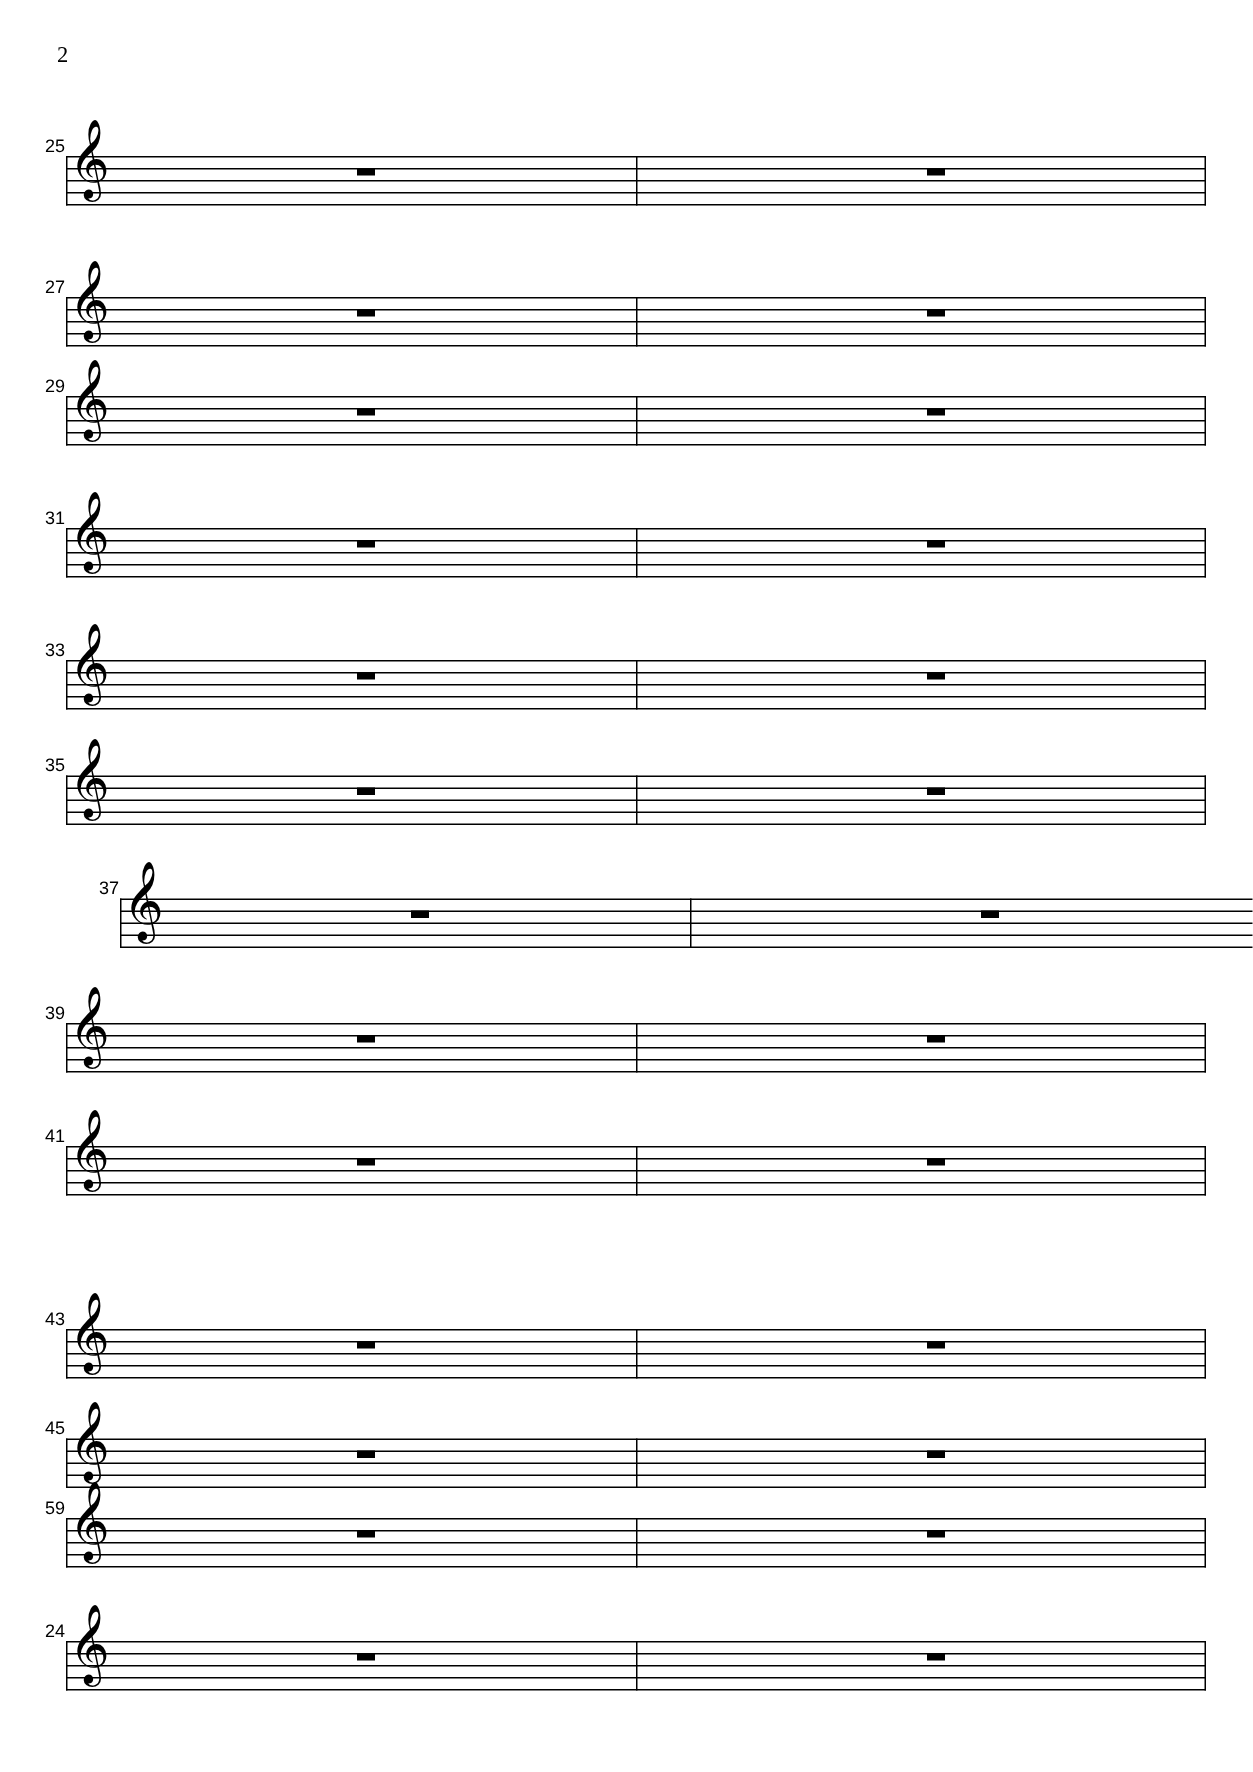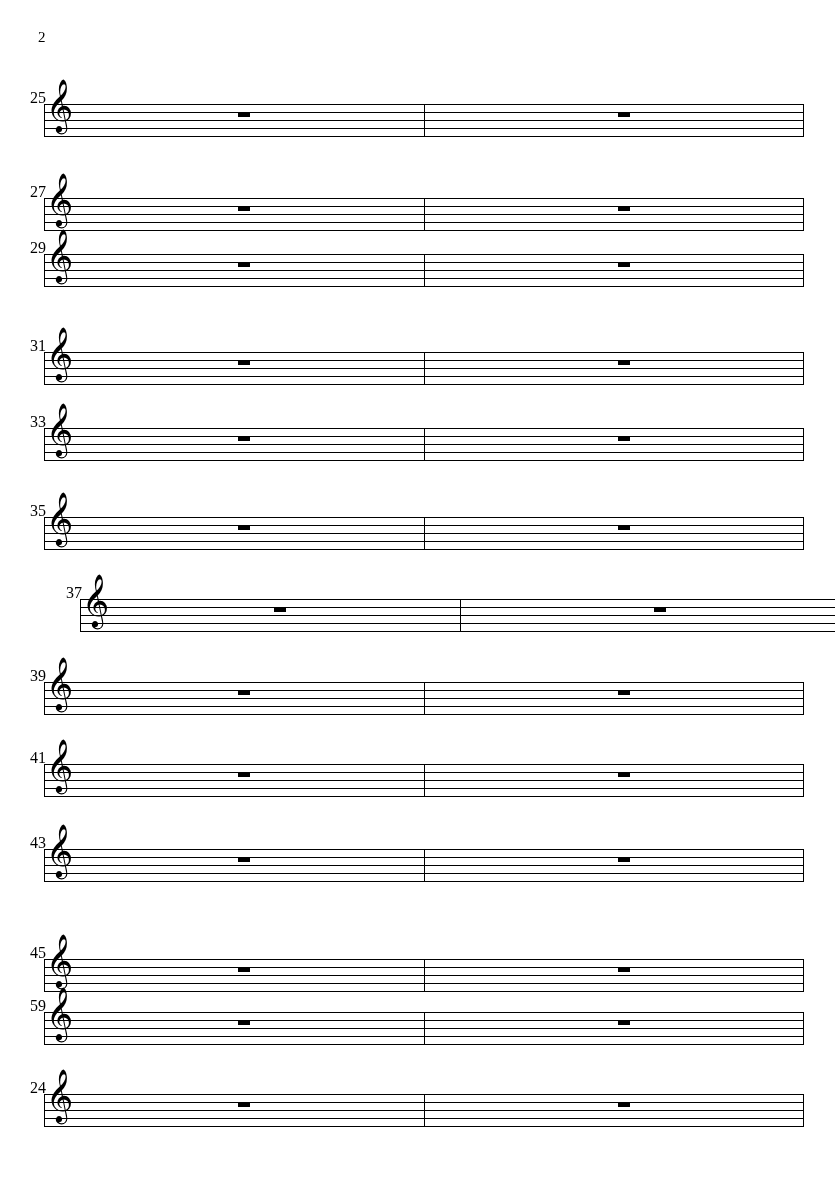--- a/index.html
+++ b/index.html
@@ -32,22 +32,22 @@
   .system {
     position: absolute;
     left: 0;
     width: 835px;
     height: 60px;
   }
   .measure-number {
     position: absolute;
     left: 30px;
     top: 0px;
-    font-family: Liberation Serif, serif;
-    font-size: 16px;
+    font-family: Liberation Sans, sans-serif;
+    font-size: 12px;
     line-height: 11px;
     color: #000;
   }
   
   .staff {
     position: absolute;
     left: 44px;
     top: 12px;
     width: 760px;
     height: 32px;
@@ -131,21 +131,21 @@
           <div class="staff-line l3"></div>
           <div class="staff-line l4"></div>
           <div class="barline start"></div>
           <div class="barline middle"></div>
           <div class="barline end"></div>
           <div class="rest m1"></div>
           <div class="rest m2"></div>
         </div>
         <div class="clef">𝄞</div>
       </div>
-      <div class="system" style="top: 242px;">
+      <div class="system" style="top: 252px;">
         <div class="measure-number">29</div>
         <div class="staff">
           <div class="staff-line l0"></div>
           <div class="staff-line l1"></div>
           <div class="staff-line l2"></div>
           <div class="staff-line l3"></div>
           <div class="staff-line l4"></div>
           <div class="barline start"></div>
           <div class="barline middle"></div>
           <div class="barline end"></div>
@@ -163,21 +163,21 @@
           <div class="staff-line l3"></div>
           <div class="staff-line l4"></div>
           <div class="barline start"></div>
           <div class="barline middle"></div>
           <div class="barline end"></div>
           <div class="rest m1"></div>
           <div class="rest m2"></div>
         </div>
         <div class="clef">𝄞</div>
       </div>
-      <div class="system" style="top: 416px;">
+      <div class="system" style="top: 428px;">
         <div class="measure-number">33</div>
         <div class="staff">
           <div class="staff-line l0"></div>
           <div class="staff-line l1"></div>
           <div class="staff-line l2"></div>
           <div class="staff-line l3"></div>
           <div class="staff-line l4"></div>
           <div class="barline start"></div>
           <div class="barline middle"></div>
           <div class="barline end"></div>
@@ -243,21 +243,21 @@
           <div class="staff-line l3"></div>
           <div class="staff-line l4"></div>
           <div class="barline start"></div>
           <div class="barline middle"></div>
           <div class="barline end"></div>
           <div class="rest m1"></div>
           <div class="rest m2"></div>
         </div>
         <div class="clef">𝄞</div>
       </div>
-      <div class="system" style="top: 837px;">
+      <div class="system" style="top: 874px;">
         <div class="measure-number">43</div>
         <div class="staff">
           <div class="staff-line l0"></div>
           <div class="staff-line l1"></div>
           <div class="staff-line l2"></div>
           <div class="staff-line l3"></div>
           <div class="staff-line l4"></div>
           <div class="barline start"></div>
           <div class="barline middle"></div>
           <div class="barline end"></div>

